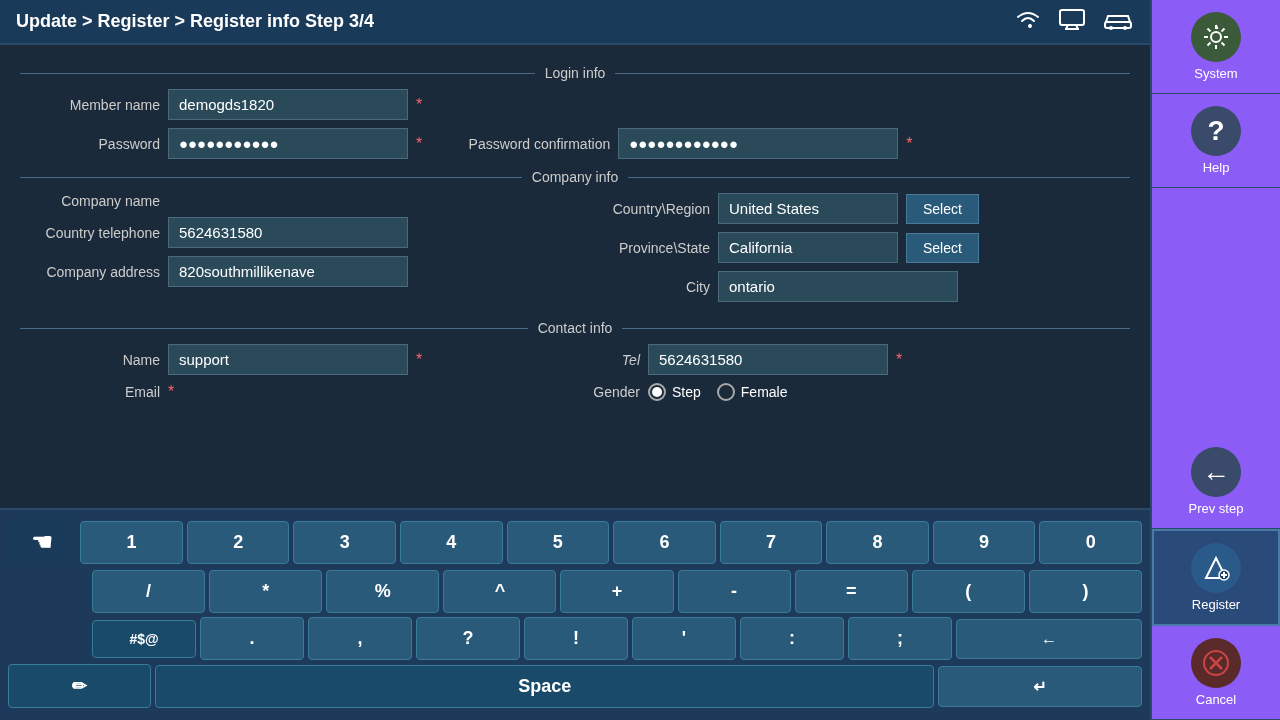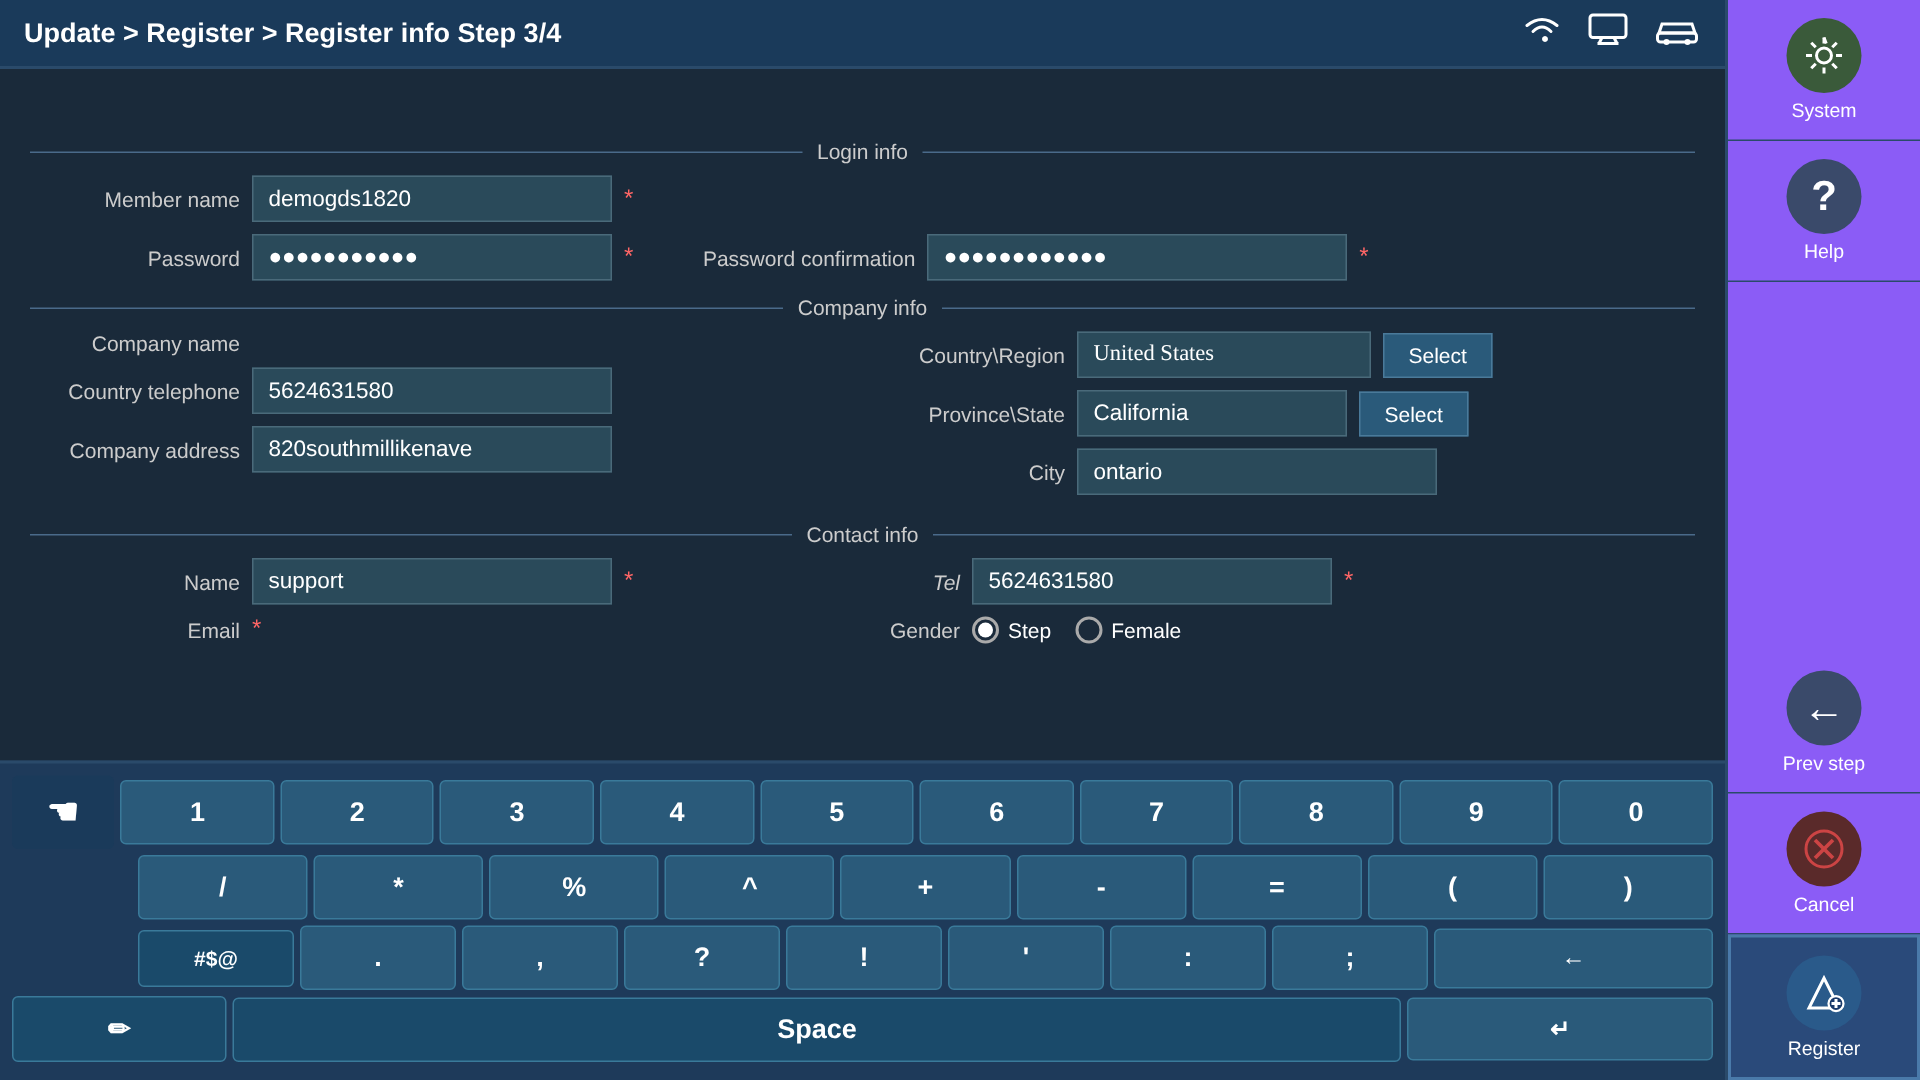--- a/index.html
+++ b/index.html
@@ -11,21 +11,20 @@
       overflow: hidden;
       display: flex;
     }
 
     
     .main-content {
       flex: 1;
       background: #1a2a3a;
       display: flex;
       flex-direction: column;
-      gap: 27px;
     }
 
     
     .header-bar {
       background: #1a3a5a;
       padding: 8px 16px;
       display: flex;
       align-items: center;
       justify-content: space-between;
       border-bottom: 2px solid #2a4a6a;
@@ -296,21 +295,21 @@
         </div>
         <div class="form-row">
           <span class="form-label">Company address</span>
           <input class="form-input" type="text" value="820southmillikenave" readonly="" style="cursor: default;">
         </div>
       </div>
 
       <div style="flex:1;padding-left:10px;">
         <div class="form-row">
           <span class="form-label" style="min-width:130px;">Country\Region</span>
-          <input class="form-input" type="text" value="United States" readonly="" style="width: 196px; cursor: default; font-family: Liberation Serif, serif;">
+          <input class="form-input" type="text" value="United States" readonly="" style="width: 180px; cursor: default;">
           <button class="select-btn">Select</button>
         </div>
         <div class="form-row">
           <span class="form-label" style="min-width:130px;">Province\State</span>
           <input class="form-input" type="text" value="California" readonly="" style="width: 180px; cursor: default;">
           <button class="select-btn">Select</button>
         </div>
         <div class="form-row">
           <span class="form-label" style="min-width:130px;">City</span>
           <input class="form-input" type="text" value="ontario" readonly="" style="width: 240px; cursor: default;">
@@ -434,35 +433,35 @@
     <span>Help</span>
   </div>
 
   <div style="flex:1;"></div>
 
   <div class="right-btn prev-btn">
     <div class="icon-circle" style="font-size:28px;color:white;">←</div>
     <span>Prev step</span>
   </div>
 
-  <div class="right-btn cancel-btn">
-    <div class="icon-circle">
-      <svg width="30" height="30" viewBox="0 0 30 30" fill="none">
-        <circle cx="15" cy="15" r="12" stroke="#cc4444" stroke-width="2"></circle>
-        <line x1="9" y1="9" x2="21" y2="21" stroke="#cc4444" stroke-width="2.5"></line>
-        <line x1="21" y1="9" x2="9" y2="21" stroke="#cc4444" stroke-width="2.5"></line>
-      </svg>
-    </div>
-    <span>Cancel</span>
-  </div>
-
   <div class="right-btn register-btn">
     <div class="icon-circle">
       <svg width="30" height="30" viewBox="0 0 30 30" fill="none">
         <path d="M5 25 L15 5 L25 25 Z" fill="none" stroke="white" stroke-width="2"></path>
         <circle cx="23" cy="22" r="5" fill="#1a3a6a" stroke="white" stroke-width="1.5"></circle>
         <line x1="23" y1="19" x2="23" y2="25" stroke="white" stroke-width="2"></line>
         <line x1="20" y1="22" x2="26" y2="22" stroke="white" stroke-width="2"></line>
       </svg>
     </div>
     <span>Register</span>
   </div>
+
+  <div class="right-btn cancel-btn">
+    <div class="icon-circle">
+      <svg width="30" height="30" viewBox="0 0 30 30" fill="none">
+        <circle cx="15" cy="15" r="12" stroke="#cc4444" stroke-width="2"></circle>
+        <line x1="9" y1="9" x2="21" y2="21" stroke="#cc4444" stroke-width="2.5"></line>
+        <line x1="21" y1="9" x2="9" y2="21" stroke="#cc4444" stroke-width="2.5"></line>
+      </svg>
+    </div>
+    <span>Cancel</span>
+  </div>
 </div>
 
 </body></html>

